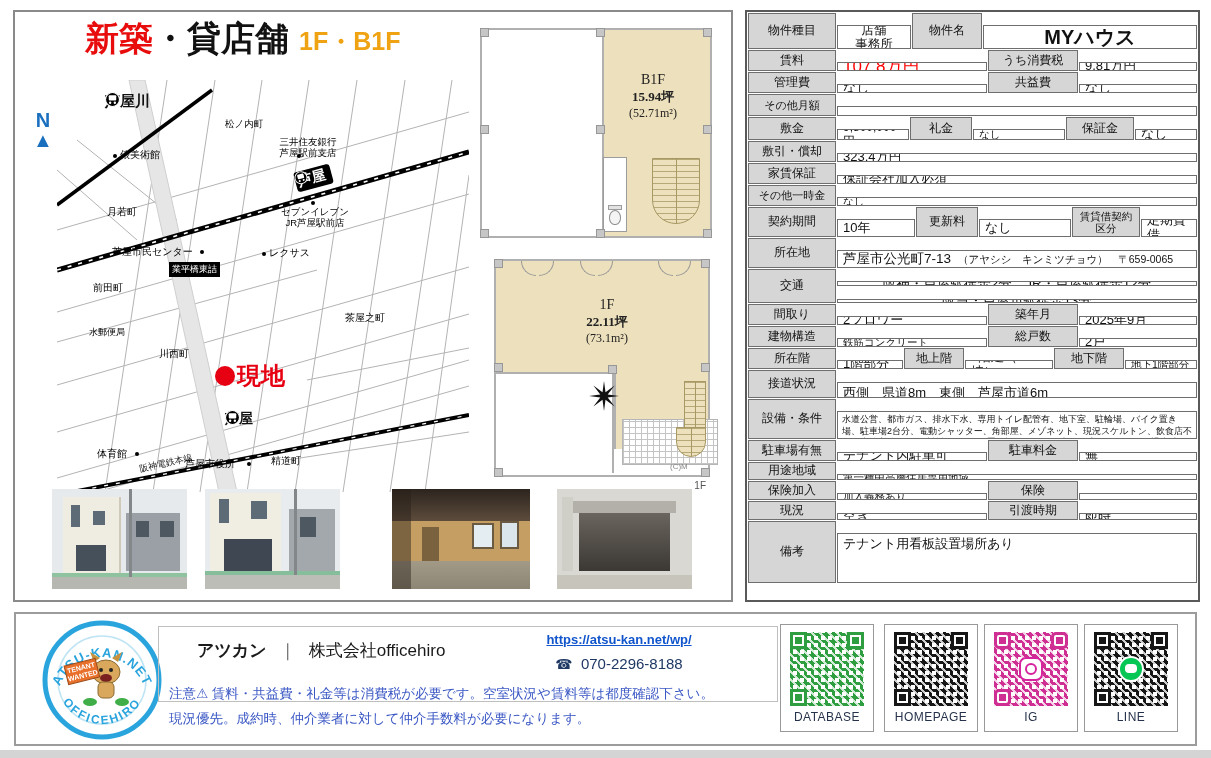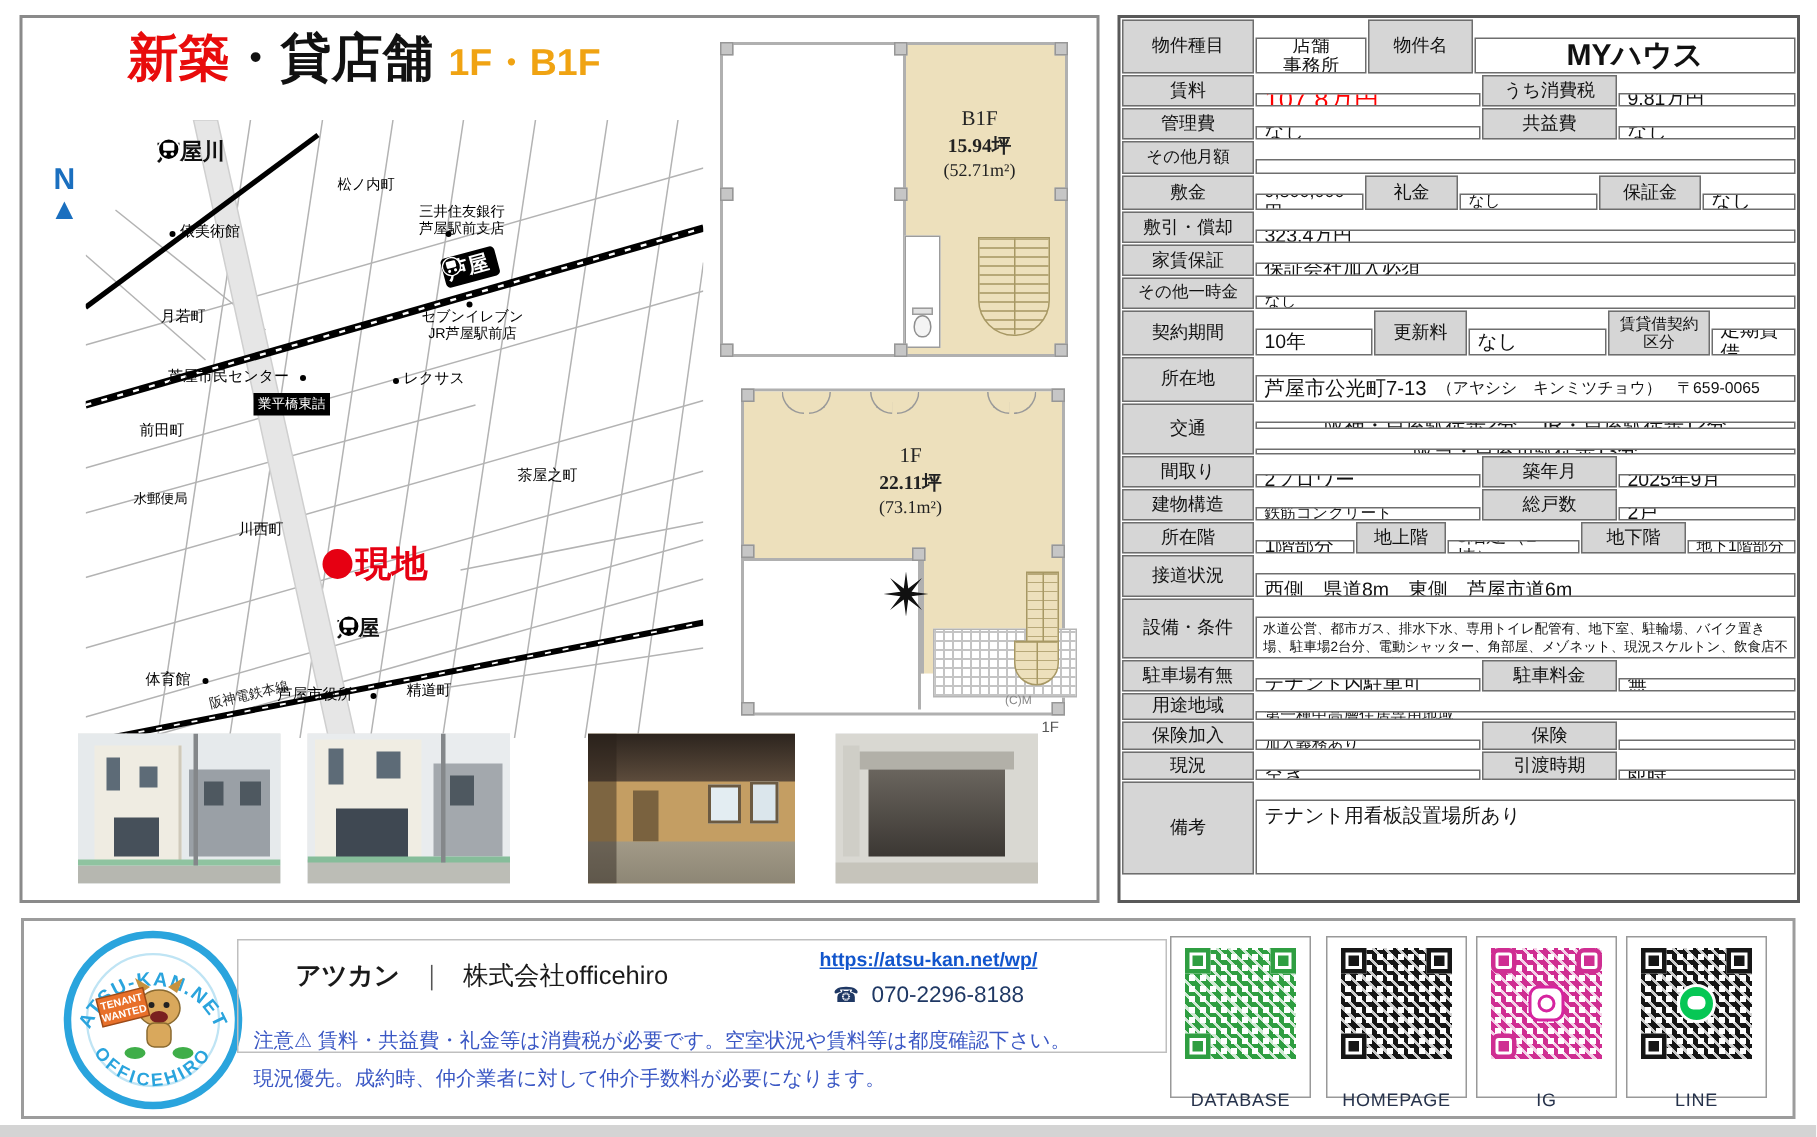--- a/index.html
+++ b/index.html
@@ -104,21 +104,21 @@
            box-sizing:border-box;text-align:center;padding-top:7px;}
   .qr{position:relative;width:74px;height:74px;margin:0 auto;
       background-image:repeating-linear-gradient(0deg,var(--c) 0 3px,transparent 3px 7px),
                        repeating-linear-gradient(90deg,var(--c) 0 3px,transparent 3px 7px);}
   .qr::before{content:"";position:absolute;inset:0;
       background-image:repeating-linear-gradient(45deg,rgba(255,255,255,.78) 0 2px,transparent 2px 6px);}
   .fd{position:absolute;width:17px;height:17px;background:#fff;border:3px solid var(--c);box-sizing:border-box;}
   .fd i{position:absolute;inset:2px;background:var(--c);}
   .fd.tl{left:0;top:0;} .fd.tr{right:0;top:0;} .fd.bl{left:0;bottom:0;}
   .qr.rounded .fd{border-radius:5px;}
-  .qr-label{font-size:12px;color:#26324b;margin-top:20px;letter-spacing:.5px;}
+  .qr-label{font-size:12px;color:#26324b;margin-top:4px;letter-spacing:.5px;}
   .ig-cam{position:absolute;inset:0;margin:auto;width:24px;height:24px;background:#fff;border:2px solid #d6249f;
           border-radius:7px;box-sizing:border-box;display:block;}
   .ig-cam b{position:absolute;inset:4px;border:2px solid #d6249f;border-radius:50%;}
   .line-c{position:absolute;inset:0;margin:auto;width:26px;height:26px;background:#06c755;border:2px solid #fff;
           border-radius:50%;box-sizing:border-box;display:block;}
   .line-c b{position:absolute;left:5px;top:6px;width:12px;height:9px;background:#fff;border-radius:4px;}
 
   #page-bottom-bar{position:absolute;left:0;top:750px;width:1211px;height:8px;background:#d4d4d4;}
 </style>
 </head>

